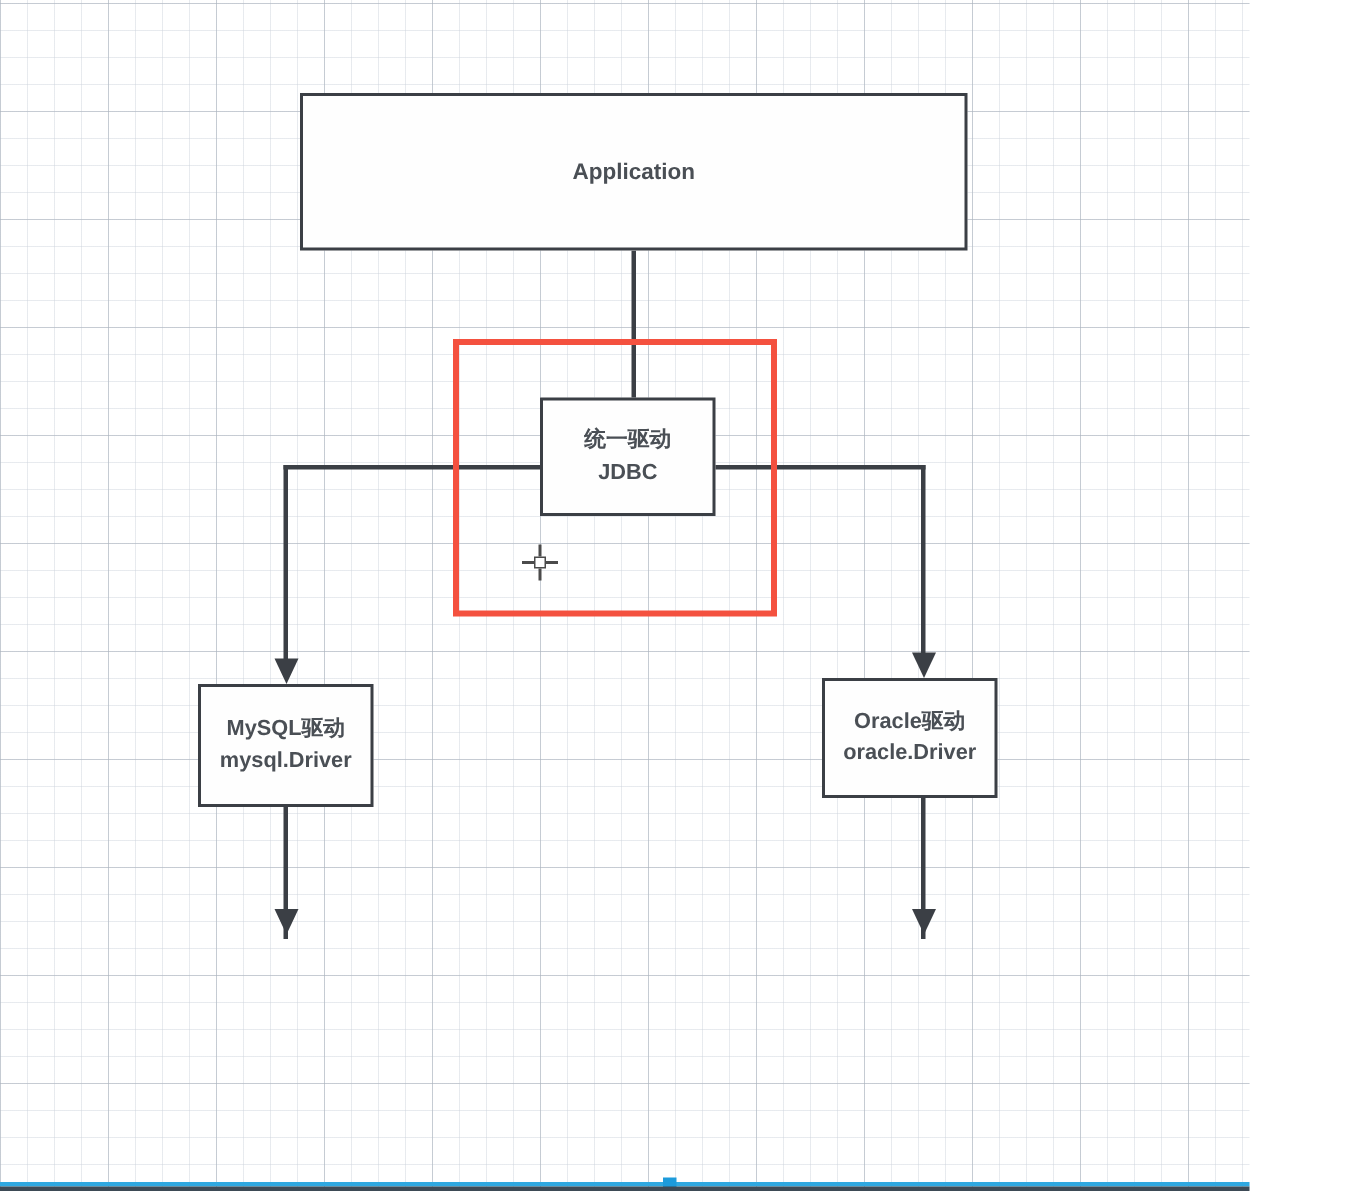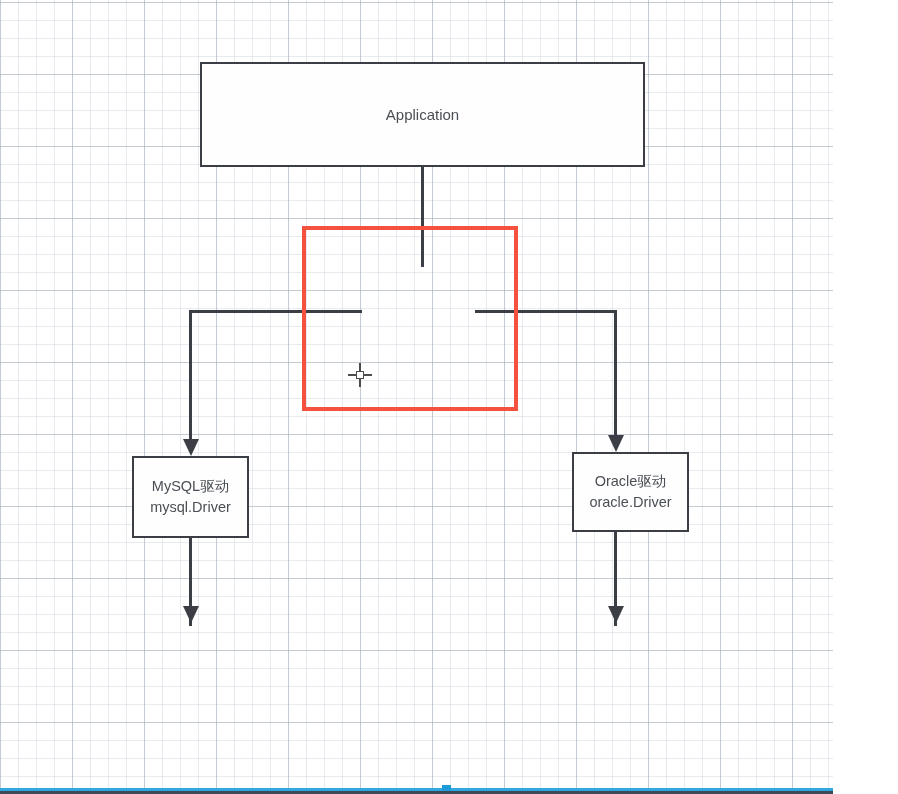--- a/index.html
+++ b/index.html
@@ -22,20 +22,21 @@
       linear-gradient(to right, rgba(170,178,189,0.55) 1px, transparent 1px),
       linear-gradient(to bottom, rgba(170,178,189,0.55) 1px, transparent 1px),
       linear-gradient(to right, rgba(203,210,219,0.45) 1px, transparent 1px),
       linear-gradient(to bottom, rgba(203,210,219,0.45) 1px, transparent 1px);
     background-size:
       72px 72px,
       72px 72px,
       18px 18px,
       18px 18px;
     background-position: 0px 0px, 0px 2px, 0px 0px, 0px 2px;
+    font-weight: bold;
   }
 
   
   .node {
     position: absolute;
     box-sizing: border-box;
     border: 2px solid #3b3f45;
     background: #fefefe;
     color: #4a4f55;
     display: flex;
@@ -145,25 +146,27 @@
   <div class="arrow-down" style="left:607.5px; top:435px;"></div>
 
   <div class="edge-v" style="left:189px; top:538px; height:88px;"></div>
   <div class="arrow-down" style="left:182.5px; top:606px;"></div>
 
   <div class="edge-v" style="left:614px; top:532px; height:94px;"></div>
   <div class="arrow-down" style="left:607.5px; top:606px;"></div>
 
   <div class="node node-lg" style="left:200px; top:62px; width:445px; height:105px;">Application</div>
 
+  <div class="node node-sm" style="left:360px; top:265px; width:117px; height:79px;">统一驱动
+JDBC</div>
 
   <div class="node node-sm" style="left:132px; top:456px; width:117px; height:82px;text-align:center;">MySQL驱动
 mysql.Driver</div>
 
-  <div class="node node-sm" style="left:572px; top:452px; width:117px; height:80px;">Oracle驱动
+  <div class="node node-sm" style="left:548px; top:452px; width:117px; height:80px;">Oracle驱动
 oracle.Driver</div>
 
 
 
   <div class="crosshair" style="left:348px; top:363px;">
     <div class="ch-h"></div>
     <div class="ch-v"></div>
     <div class="ch-box"></div>
   </div>
 

